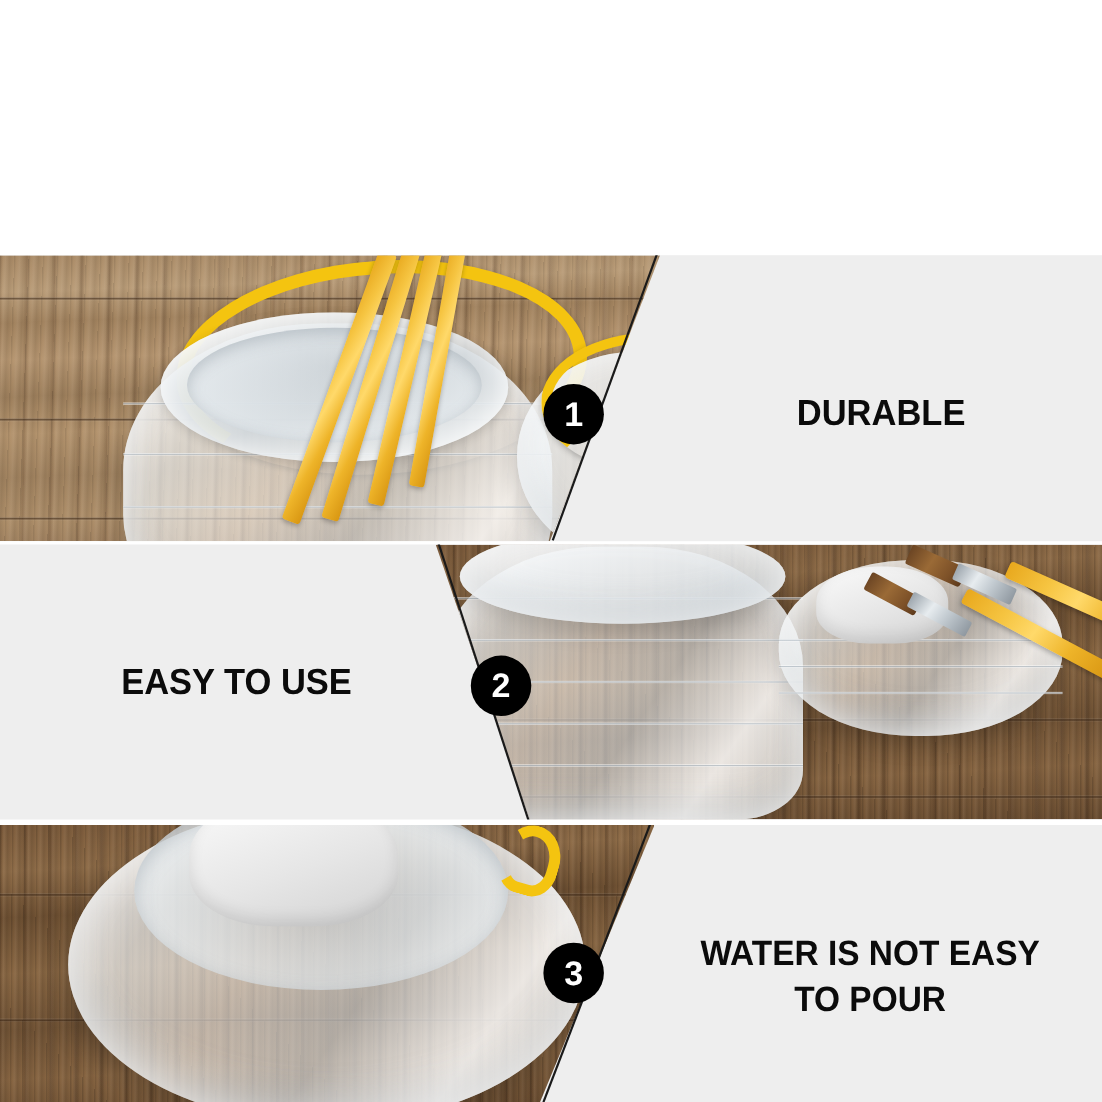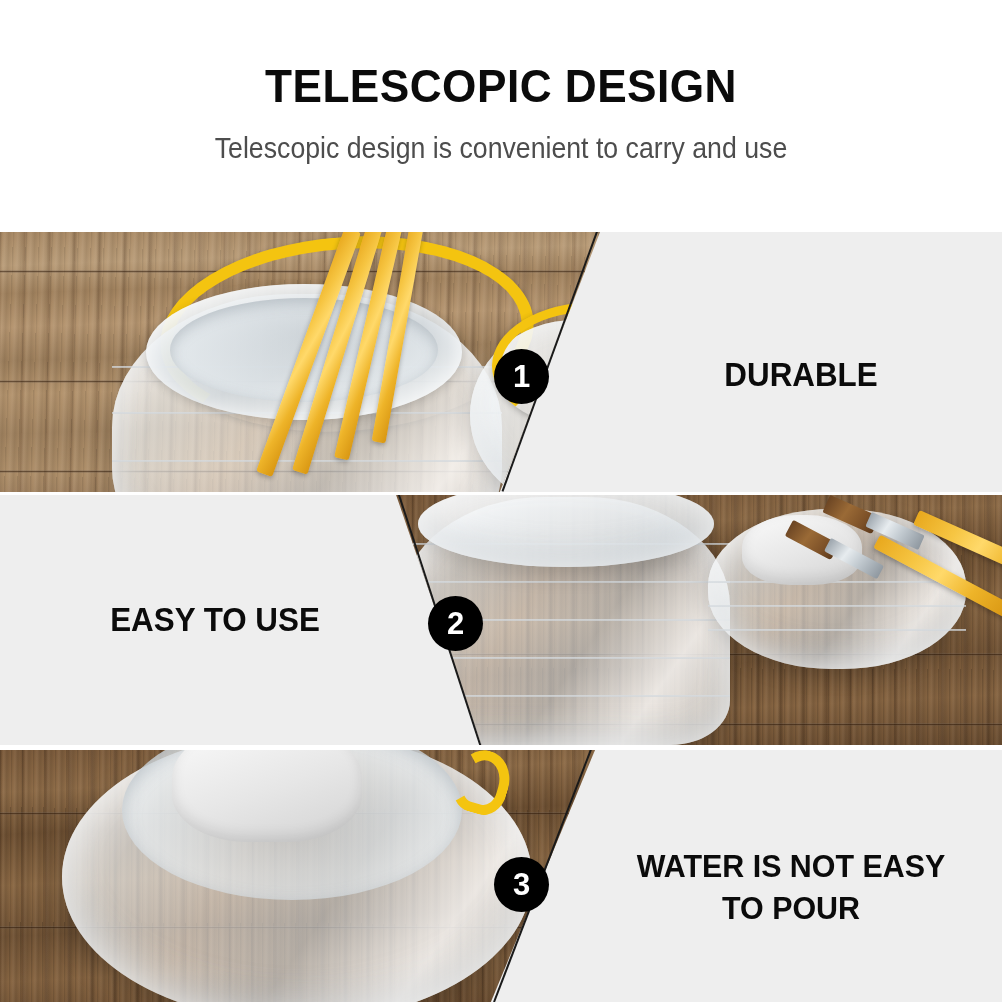--- a/index.html
+++ b/index.html
@@ -108,24 +108,20 @@
 
   .sponge{position:absolute;border-radius:46% 46% 40% 40%;
     background:linear-gradient(160deg,#fbfbfb,#e6e6e6 55%,#d2d2d2);
     box-shadow:inset 0 -6px 14px rgba(0,0,0,0.10);}
 </style>
 </head>
 <body>
 
 <div class="page">
 
-  <div class="header">
-    <div class="title">TELESCOPIC DESIGN</div>
-    <div class="subtitle">Telescopic design is convenient to carry and use</div>
-  </div>
 
   <div class="panel p1">
     <div class="photo">
       <div class="wood"></div>
       <div class="plankline" style="top:38px;"></div>
       <div class="plankline" style="top:148px;"></div>
       <div class="plankline" style="top:238px;"></div>
 
       <div class="yhandle" style="left:160px;top:5px;width:350px;height:170px;border-color:#f4c410;border-bottom-color:transparent;transform:rotate(-4deg);"></div>
 

